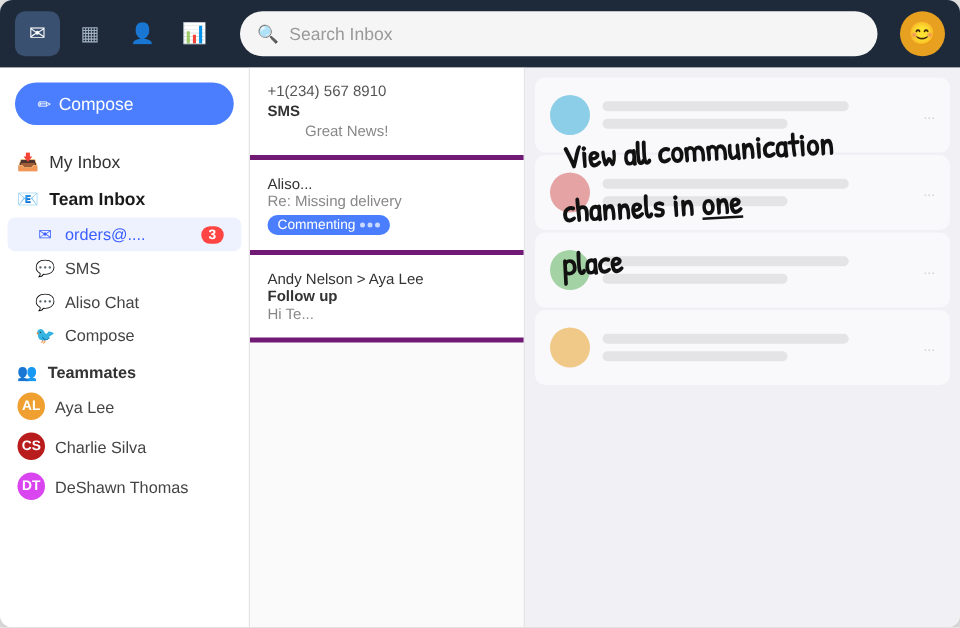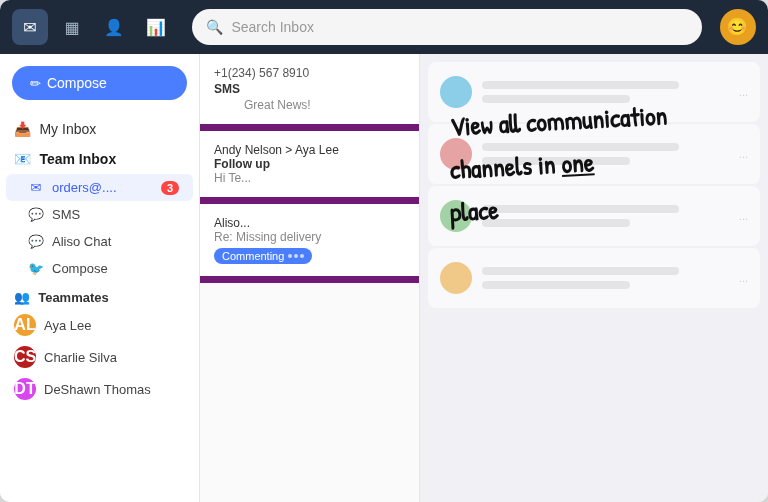--- a/index.html
+++ b/index.html
@@ -191,37 +191,37 @@
       cursor: pointer;
     }
 
     .teammate-avatar {
       width: 22px;
       height: 22px;
       border-radius: 50%;
       display: flex;
       align-items: center;
       justify-content: center;
-      font-size: 16px;
+      font-size: 11px;
       color: #fff;
       font-weight: 600;
     }
 
     
     .conversation-list {
       width: 220px;
       background: #fafafa;
       border-right: 1px solid #e5e5e5;
       overflow-y: auto;
       flex-shrink: 0;
     }
 
     .conv-item {
       padding: 12px 14px;
-      border-bottom: 7px solid #701a75;
+      border-bottom: 4px solid #701a75;
       cursor: pointer;
       background: #fff;
     }
 
     .conv-item .conv-phone {
       font-size: 12px;
       color: #555;
       margin-bottom: 2px;
     }
 
@@ -435,41 +435,41 @@
       </div>
 
     </div>
 
     <div class="conversation-list">
 
       <div class="conv-item">
         <div class="conv-phone">+1(234) 567 8910</div>
         <div class="conv-type">SMS</div>
         <div class="conv-preview">Great News!</div>
-      </div>
-
-      <div class="conv-item">
-        <div class="conv-header">Andy Nelson &gt; Aya Lee</div>
-        <div class="conv-type">Follow up</div>
-        <div class="conv-subject">Hi Te...</div>
       </div>
 
       <div class="conv-item">
         <div class="conv-header">Aliso...</div>
         <div class="conv-subject">Re: Missing delivery</div>
         <div class="conv-tag">
           <span>Commenting</span>
           <span class="dots">
             <span class="dot"></span>
               <span class="dot"></span>
               <span class="dot"></span>
           </span>
         </div>
       </div>
 
+      <div class="conv-item">
+        <div class="conv-header">Andy Nelson &gt; Aya Lee</div>
+        <div class="conv-type">Follow up</div>
+        <div class="conv-subject">Hi Te...</div>
+      </div>
+
     </div>
 
     <div class="right-panel">
       <div class="blurred-content">
 
         <div class="blurred-row">
           <div class="blurred-avatar" style="background:#4ab8e0;"></div>
           <div class="blurred-lines">
             <div class="blurred-line med"></div>
             <div class="blurred-line short"></div>

